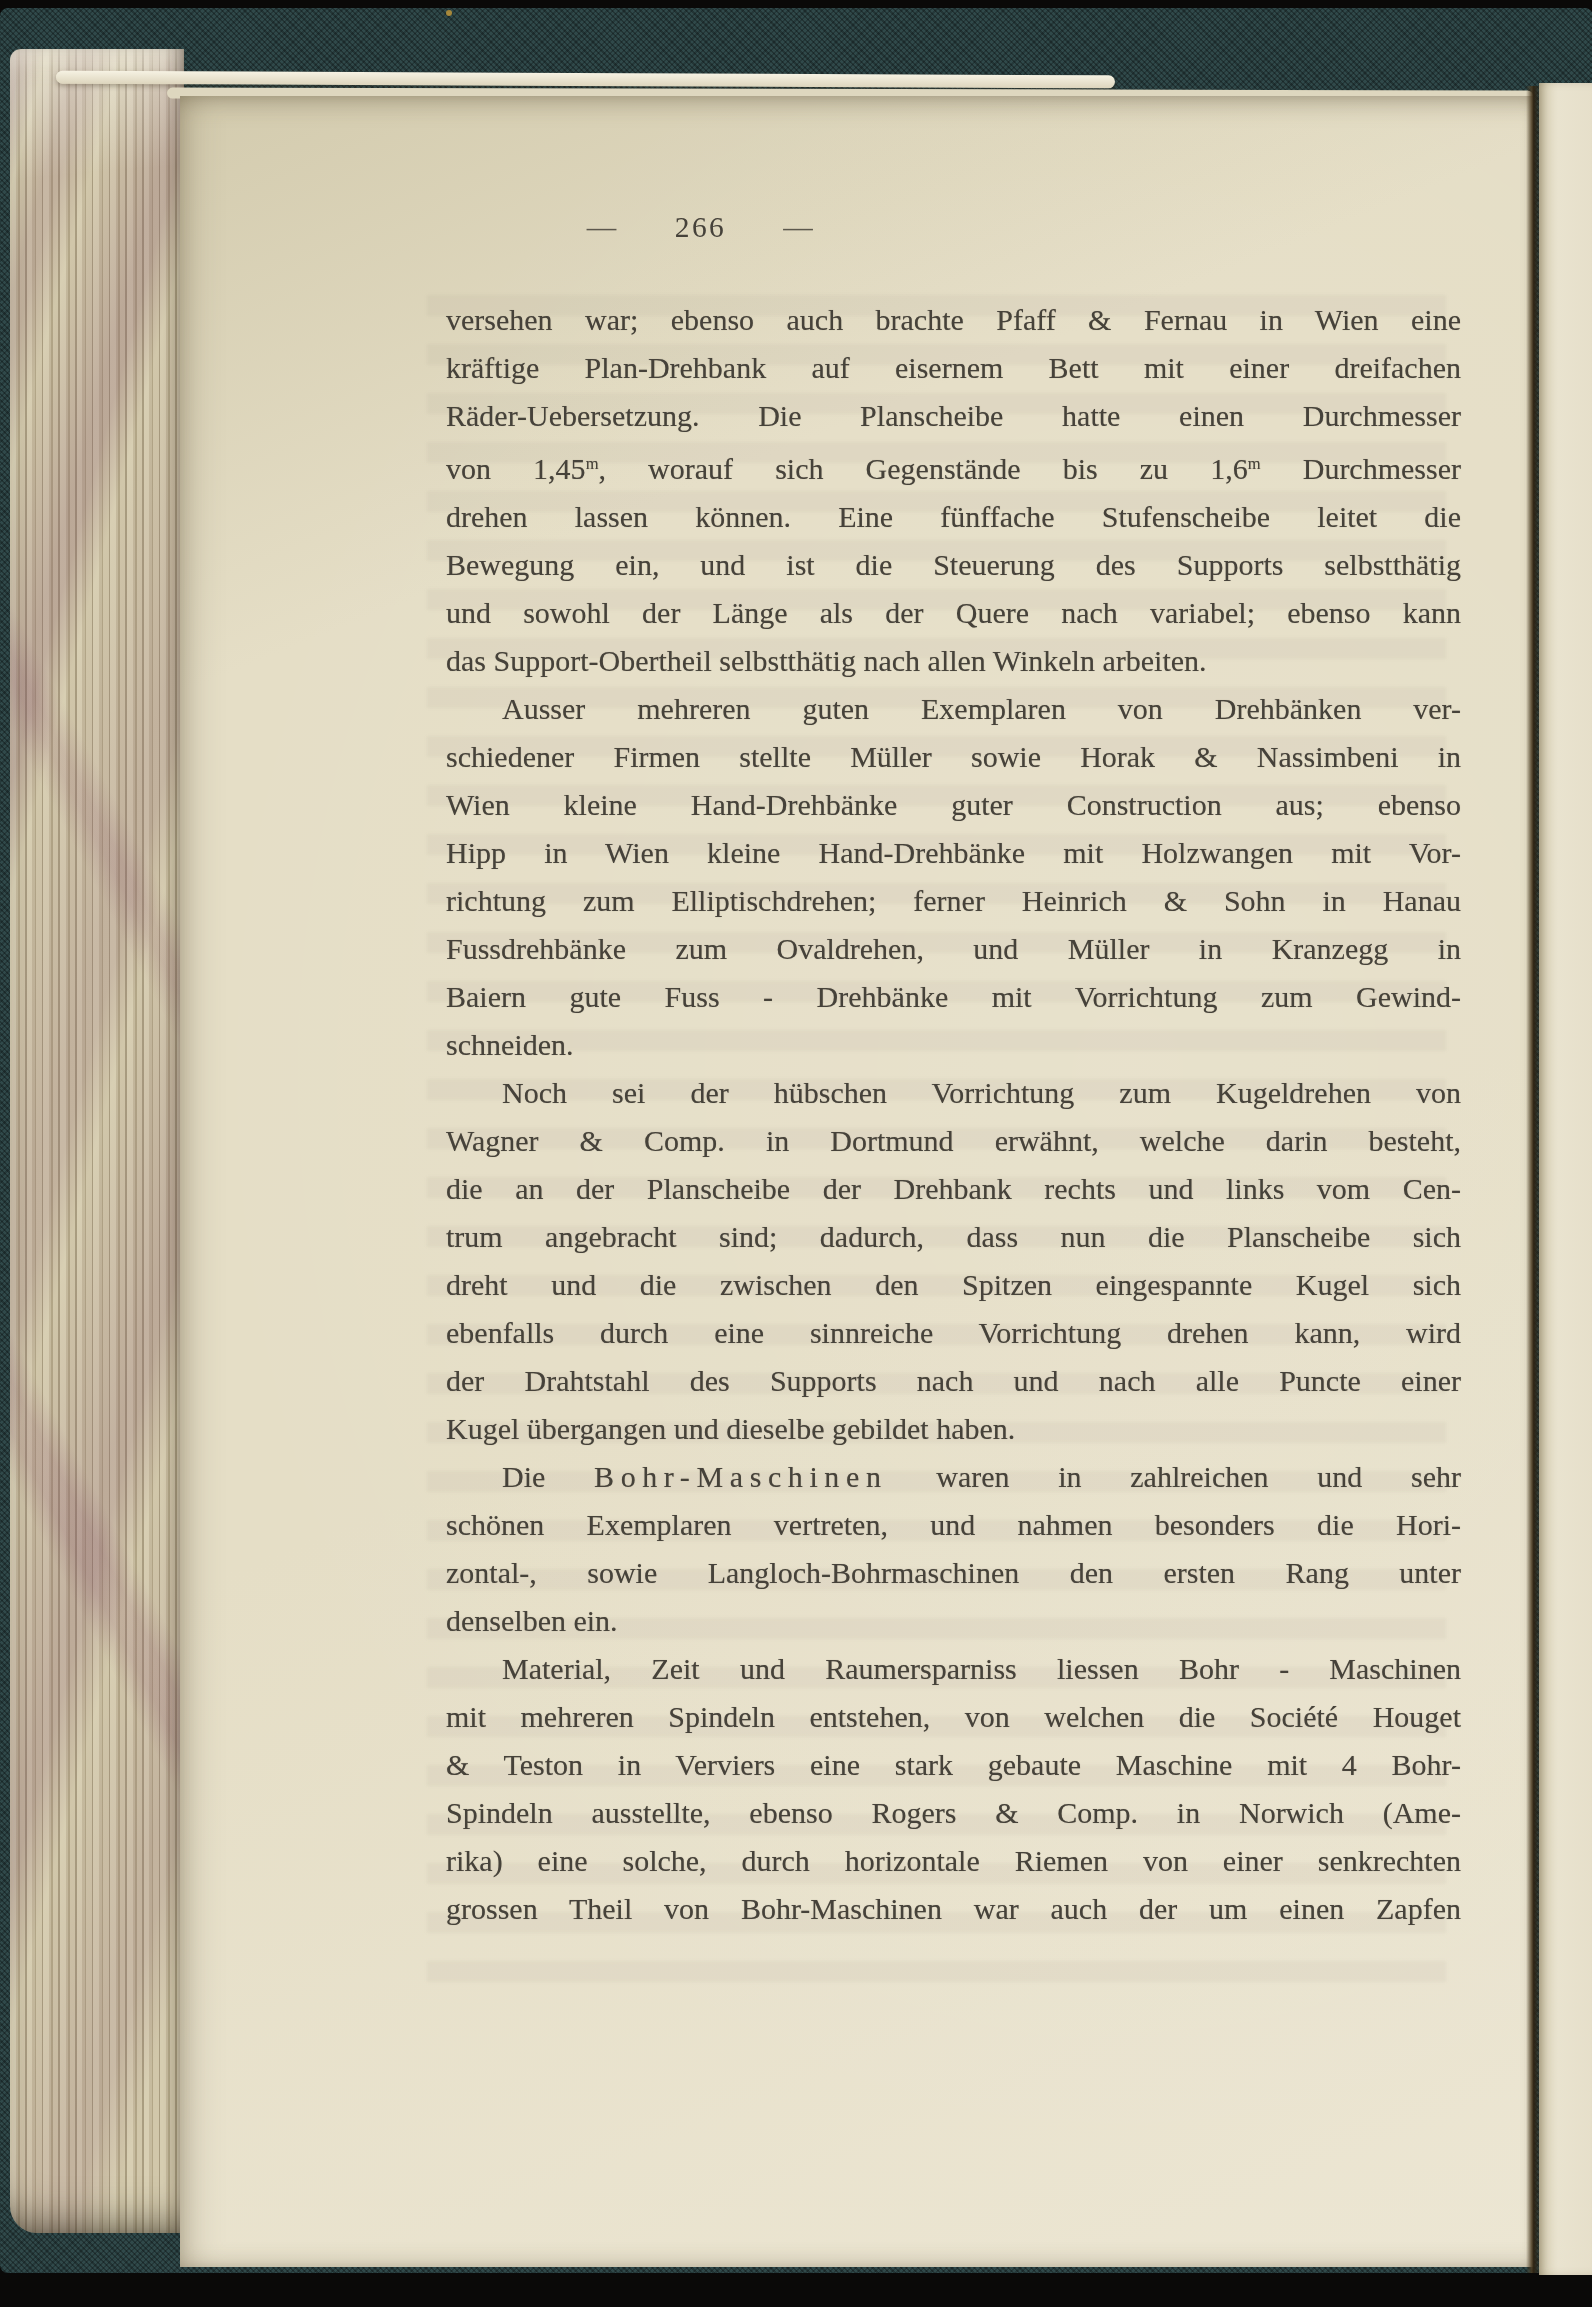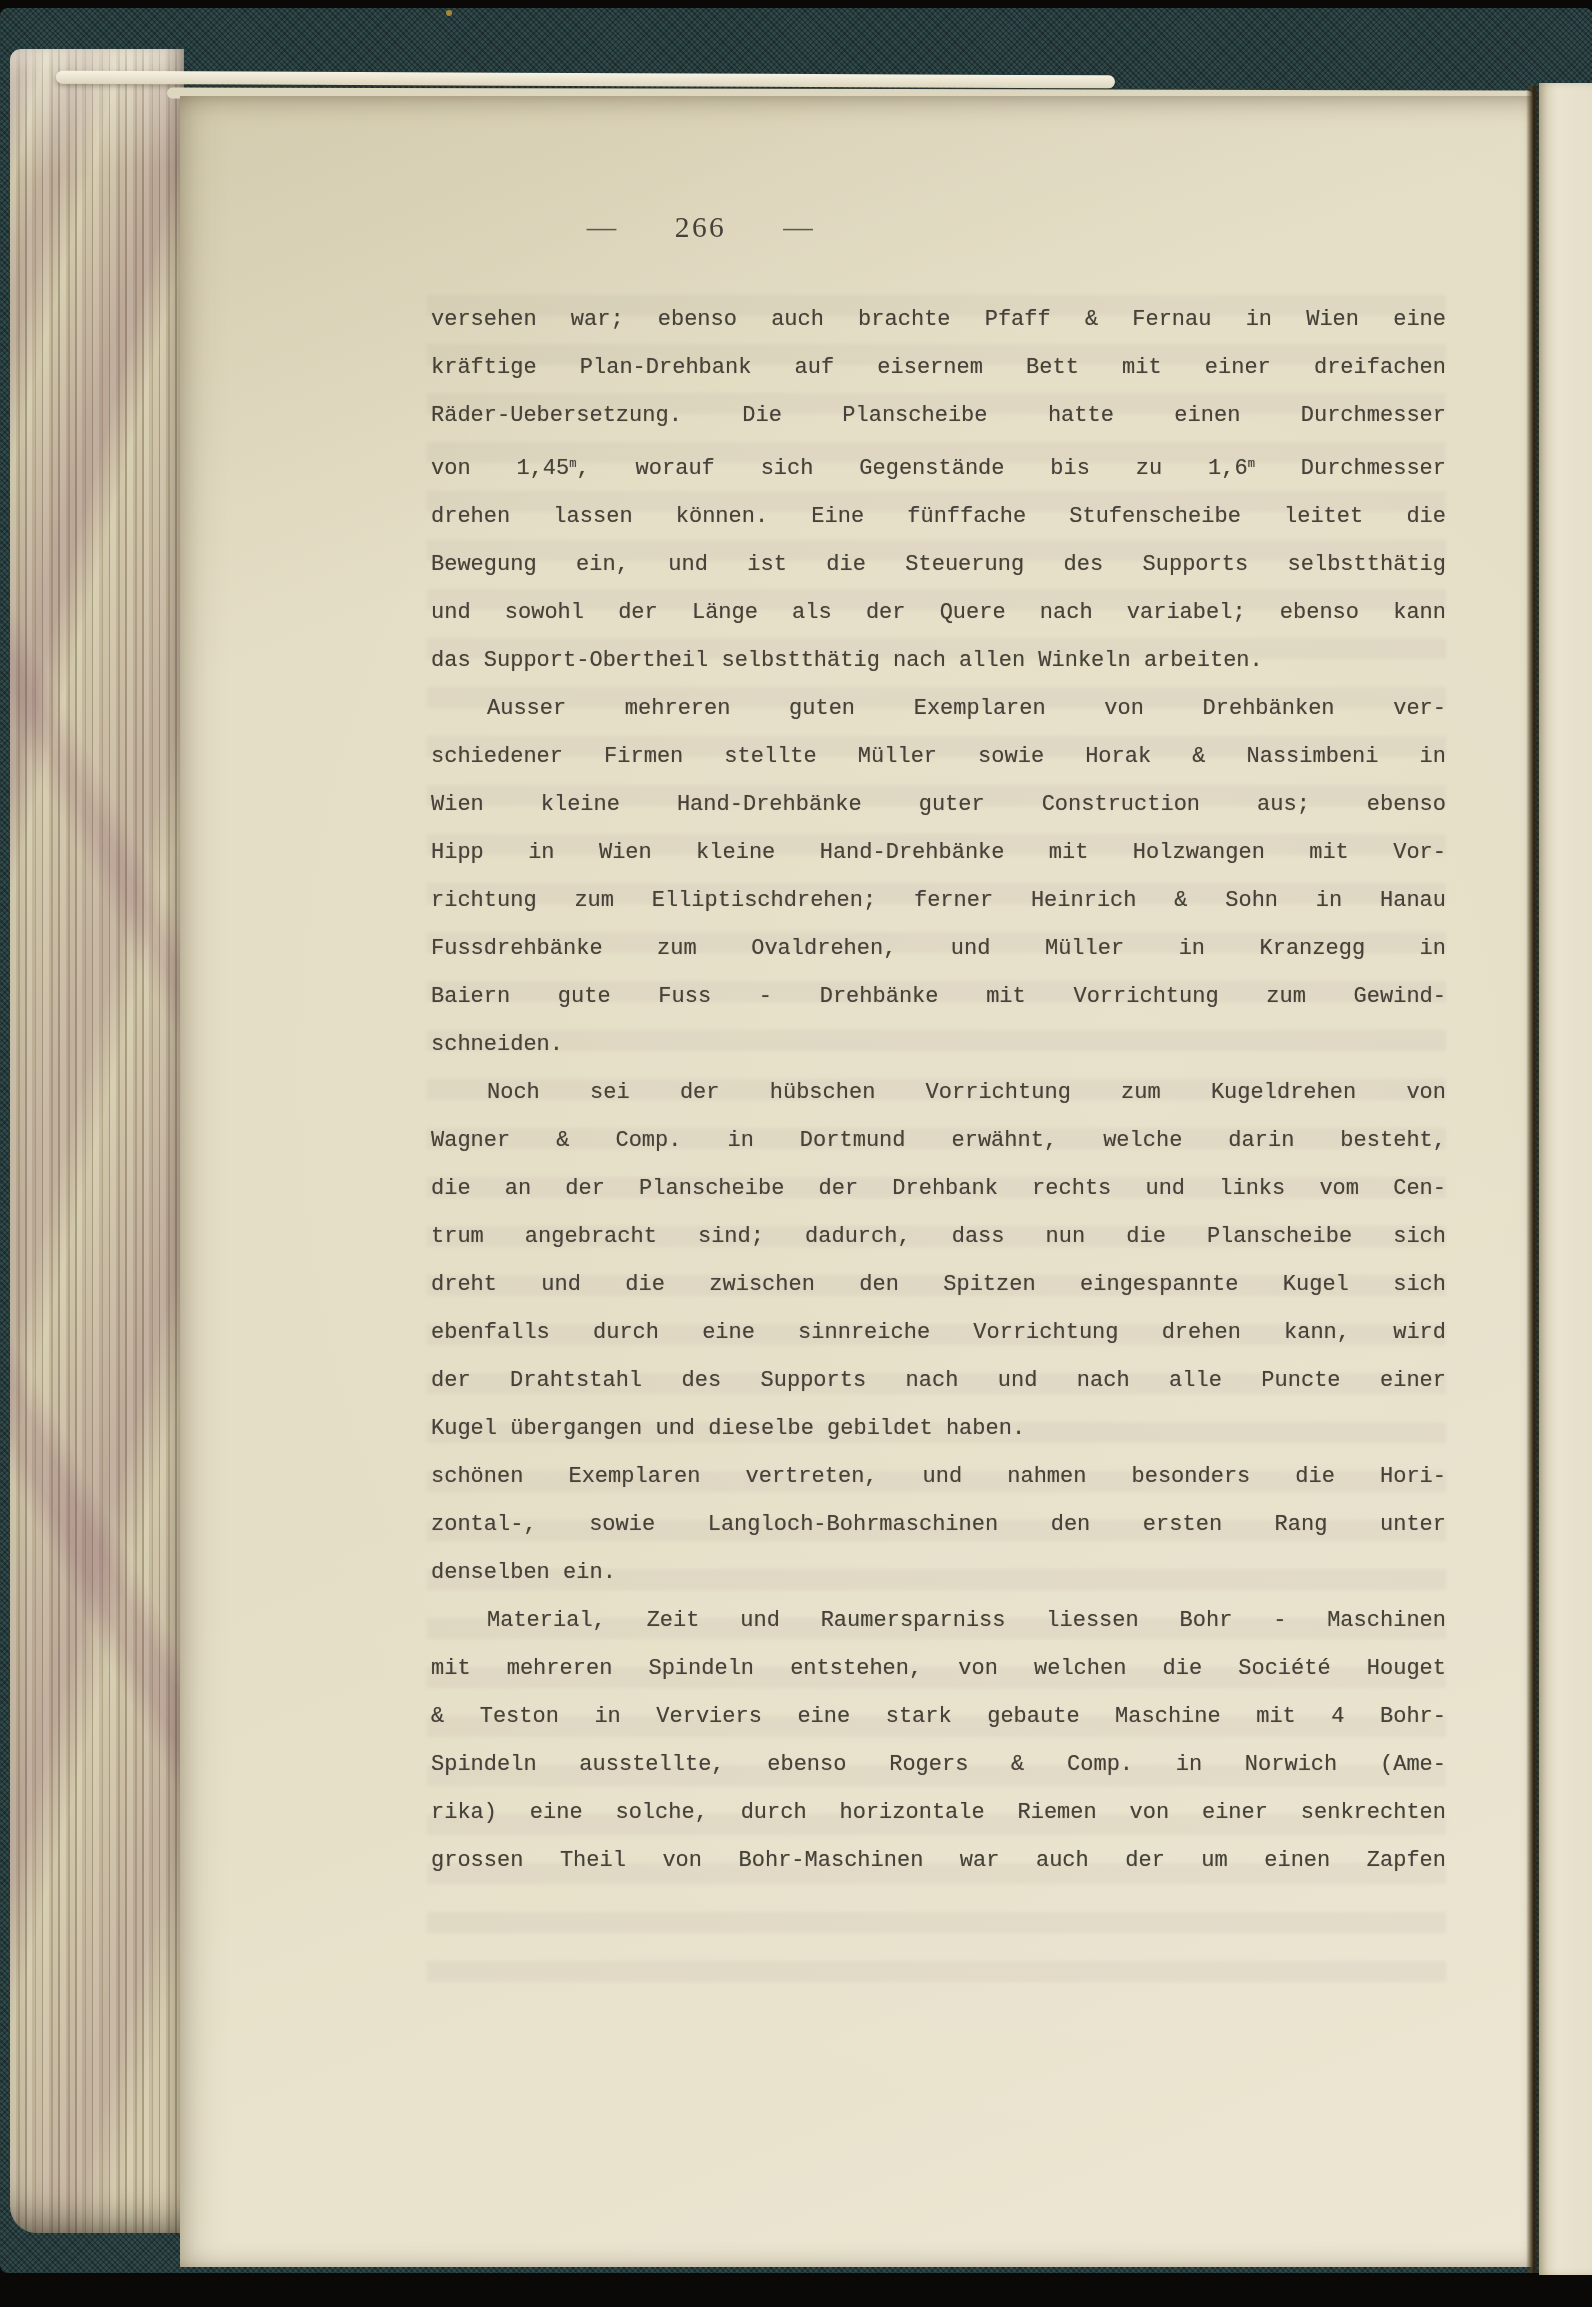--- a/index.html
+++ b/index.html
@@ -52,23 +52,23 @@
   .show-through{position:absolute;left:247px;top:199px;right:88px;bottom:263px;
       background:repeating-linear-gradient(180deg, rgba(110,105,90,.060) 0 21px, transparent 21px 49px);
       filter:blur(1.6px);pointer-events:none;}
 
   .page-number-row{position:absolute;left:194px;top:211px;width:1013px;
       display:flex;justify-content:center;align-items:center;gap:57px;
       color:var(--ink,#46423a);font-size:29.5px;}
   .page-number-row .dash{letter-spacing:1.6px;opacity:.85;}
   .page-number{letter-spacing:2.4px;}
 
-  .text-block{position:absolute;left:431px;top:296px;width:1015px;
-      color:var(--ink,#46423a);font-size:22px;line-height:48px;
-      text-shadow:0 0 0.8px rgba(70,64,52,.45);font-family:Liberation Mono, monospace;}
+  .text-block{position:absolute;left:446px;top:296px;width:1015px;
+      color:var(--ink,#46423a);font-size:30px;line-height:48px;
+      text-shadow:0 0 0.8px rgba(70,64,52,.45);}
   .line{text-align:justify;text-align-last:justify;text-justify:inter-word;white-space:normal;}
   .line.last{text-align-last:left;}
   .line.indent{padding-left:56px;}
   .line .spaced{letter-spacing:.22em;}
   .line .sup{font-size:.55em;vertical-align:.6em;letter-spacing:0;}
 
   
   .gutter{position:absolute;left:1526px;top:86px;width:14.3px;height:2187px;
       background:linear-gradient(90deg, rgba(60,45,20,0) 0%, rgba(74,59,34,.85) 40%, #2e2414 55%, rgba(60,45,20,.15) 100%);}
   .adjacent-page{position:absolute;left:1539px;top:83px;width:54px;height:2192px;
@@ -114,20 +114,21 @@
       <div class="line"><span>Baiern gute Fuss - Drehbänke mit Vorrichtung zum Gewind-</span></div>
       <div class="line last"><span>schneiden.</span></div>
       <div class="line indent"><span>Noch sei der hübschen Vorrichtung zum Kugeldrehen von</span></div>
       <div class="line"><span>Wagner &amp; Comp. in Dortmund erwähnt, welche darin besteht,</span></div>
       <div class="line"><span>die an der Planscheibe der Drehbank rechts und links vom Cen-</span></div>
       <div class="line"><span>trum angebracht sind; dadurch, dass nun die Planscheibe sich</span></div>
       <div class="line"><span>dreht und die zwischen den Spitzen eingespannte Kugel sich</span></div>
       <div class="line"><span>ebenfalls durch eine sinnreiche Vorrichtung drehen kann, wird</span></div>
       <div class="line"><span>der Drahtstahl des Supports nach und nach alle Puncte einer</span></div>
       <div class="line last"><span>Kugel übergangen und dieselbe gebildet haben.</span></div>
+      <div class="line indent"><span>Die </span><span class="spaced">Bohr-Maschinen</span><span> waren in zahlreichen und sehr</span></div>
       <div class="line"><span>schönen Exemplaren vertreten, und nahmen besonders die Hori-</span></div>
       <div class="line"><span>zontal-, sowie Langloch-Bohrmaschinen den ersten Rang unter</span></div>
       <div class="line last"><span>denselben ein.</span></div>
       <div class="line indent"><span>Material, Zeit und Raumersparniss liessen Bohr - Maschinen</span></div>
       <div class="line"><span>mit mehreren Spindeln entstehen, von welchen die Société Houget</span></div>
       <div class="line"><span>&amp; Teston in Verviers eine stark gebaute Maschine mit 4 Bohr-</span></div>
       <div class="line"><span>Spindeln ausstellte, ebenso Rogers &amp; Comp. in Norwich (Ame-</span></div>
       <div class="line"><span>rika) eine solche, durch horizontale Riemen von einer senkrechten</span></div>
       <div class="line"><span>grossen Theil von Bohr-Maschinen war auch der um einen Zapfen</span></div>
     </div>

